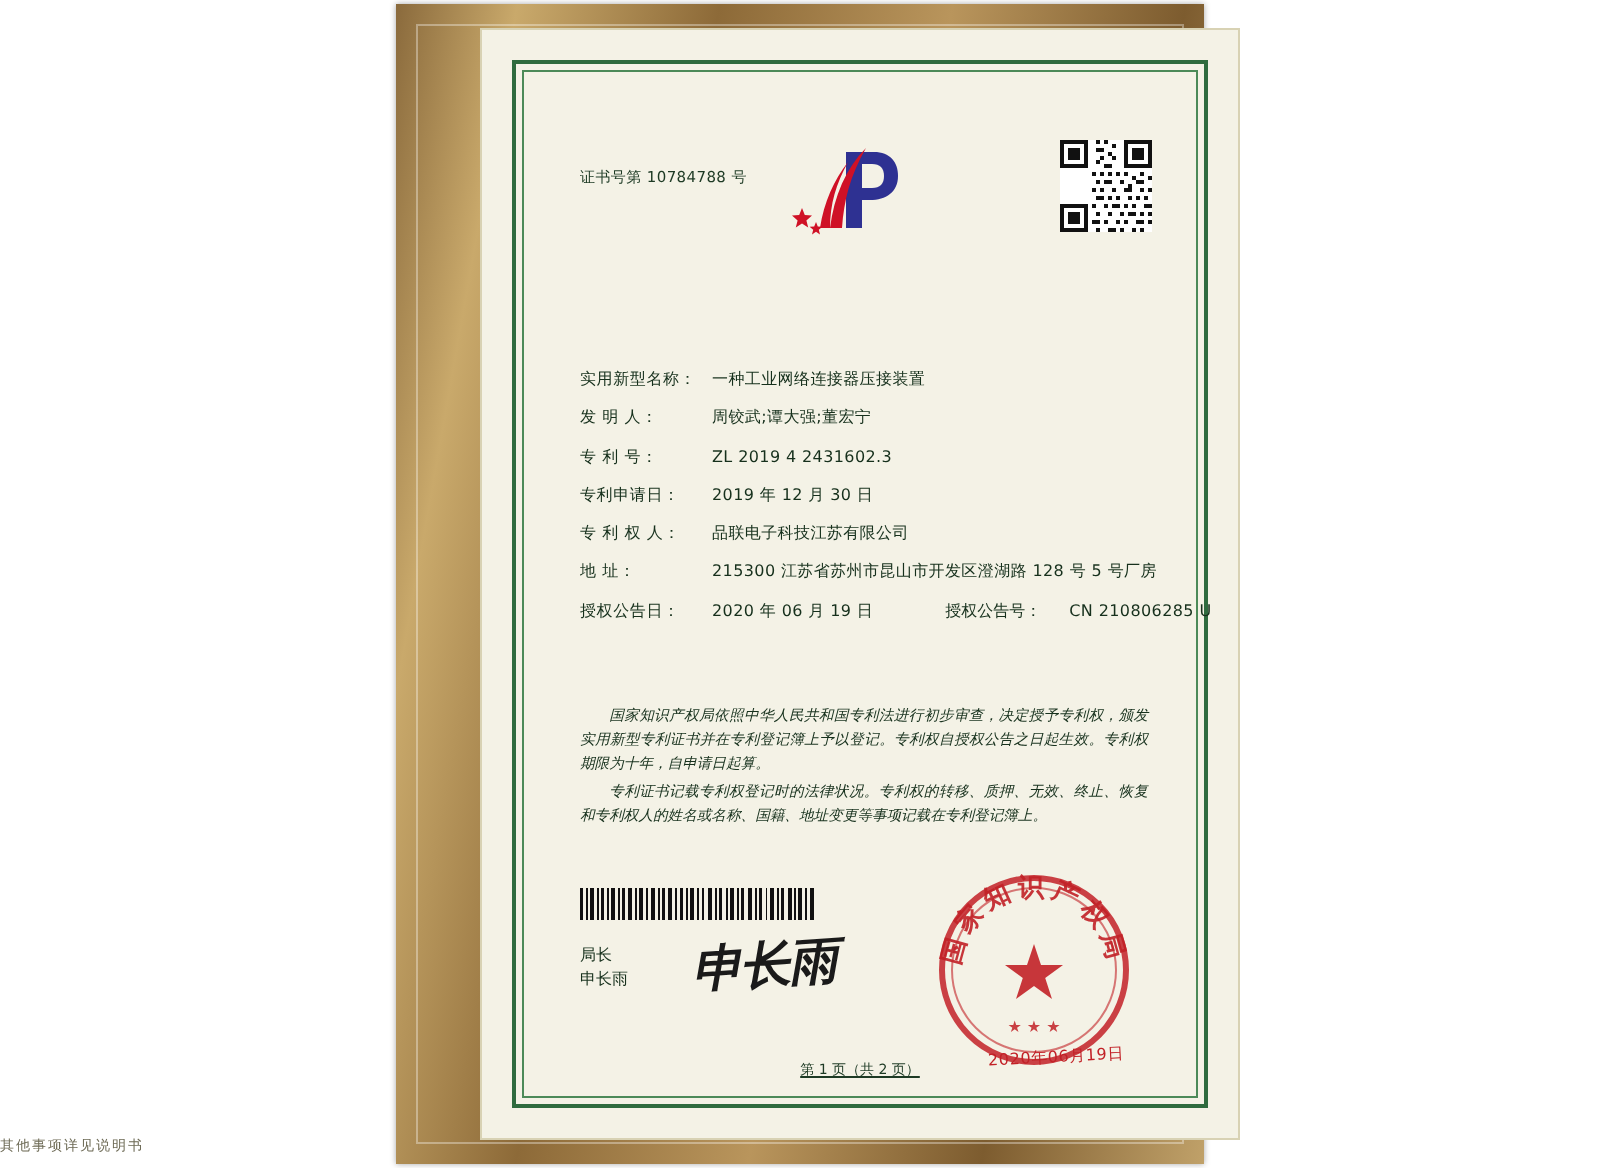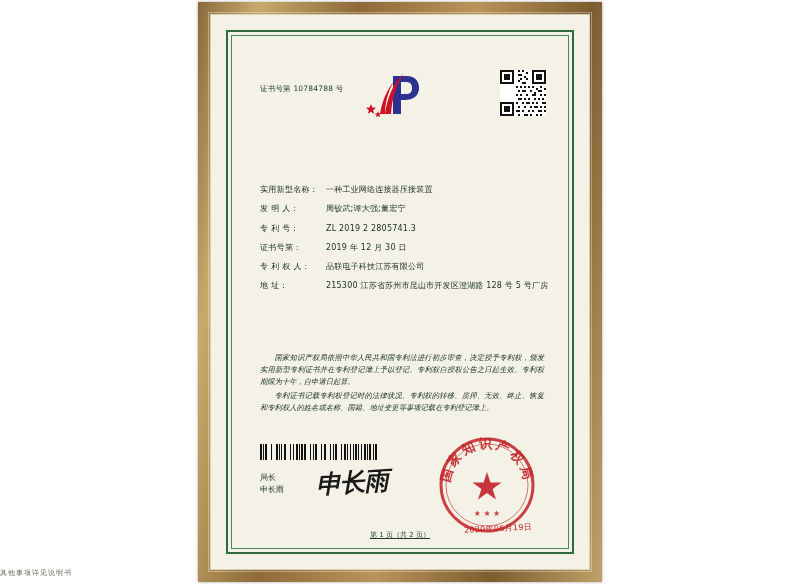--- a/index.html
+++ b/index.html
@@ -43,20 +43,21 @@
     pointer-events: none;
   }
 
   .cert-inner {
     position: relative;
     width: 100%;
     height: 100%;
     background: #f4f2e6;
     box-sizing: border-box;
     box-shadow: inset 0 0 0 1px #d8d2b4;
+    margin-left: 30px;
   }
 
   
   .green-border {
     position: absolute;
     left: 16px;
     top: 16px;
     right: 16px;
     bottom: 16px;
     border: 2px solid #2f6b3e;
@@ -347,33 +348,39 @@
           <div class="frow">
             <span class="flabel">实用新型名称：</span>
             <span class="fvalue">一种工业网络连接器压接装置</span>
           </div>
           <div class="frow">
             <span class="flabel">发 明 人：</span>
             <span class="fvalue">周铰武;谭大强;董宏宁</span>
           </div>
           <div class="frow">
             <span class="flabel">专 利 号：</span>
-            <span class="fvalue">ZL 2019 2 2805741.3</span>
-          </div>
-          <div class="frow">
-            <span class="flabel">证书号第：</span>
+            <span class="fvalue">ZL 2019 4 2431602.3</span>
+          </div>
+          <div class="frow">
+            <span class="flabel">专利申请日：</span>
             <span class="fvalue">2019 年 12 月 30 日</span>
           </div>
           <div class="frow">
             <span class="flabel">专 利 权 人：</span>
             <span class="fvalue">品联电子科技江苏有限公司</span>
           </div>
           <div class="frow">
             <span class="flabel">地 址：</span>
             <span class="fvalue">215300 江苏省苏州市昆山市开发区澄湖路 128 号 5 号厂房</span>
+          </div>
+          <div class="frow2">
+            <span class="flabel">授权公告日：</span>
+            <span class="fvalue">2020 年 06 月 19 日</span>
+            <span class="right-label">授权公告号：</span>
+            <span class="fvalue">CN 210806285 U</span>
           </div>
         </div>
 
         <div class="para">
           <p>国家知识产权局依照中华人民共和国专利法进行初步审查，决定授予专利权，颁发实用新型专利证书并在专利登记簿上予以登记。专利权自授权公告之日起生效。专利权期限为十年，自申请日起算。</p>
           <p>专利证书记载专利权登记时的法律状况。专利权的转移、质押、无效、终止、恢复和专利权人的姓名或名称、国籍、地址变更等事项记载在专利登记簿上。</p>
         </div>
 
         <div class="barcode">
           <svg viewBox="0 0 118 16" width="118" height="16" shape-rendering="crispEdges">

